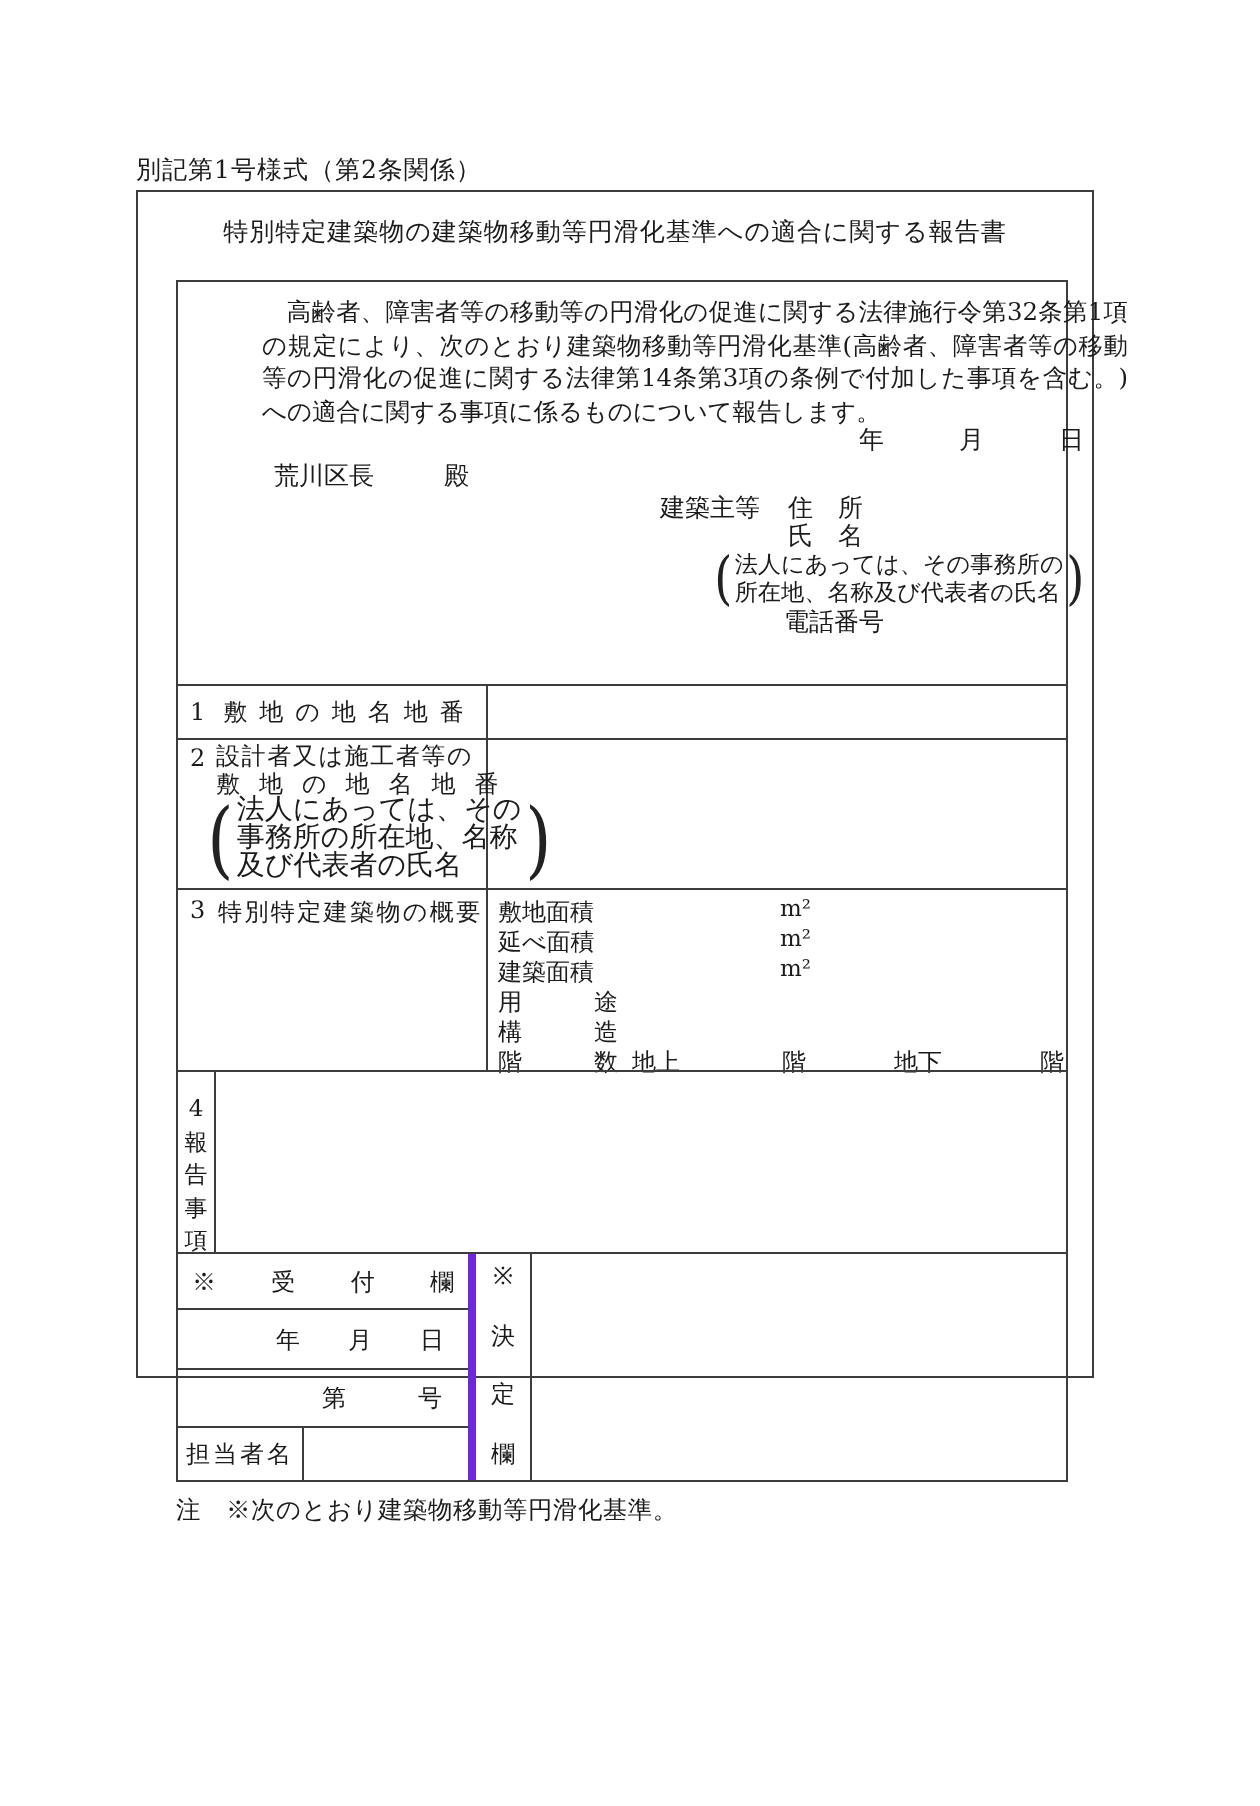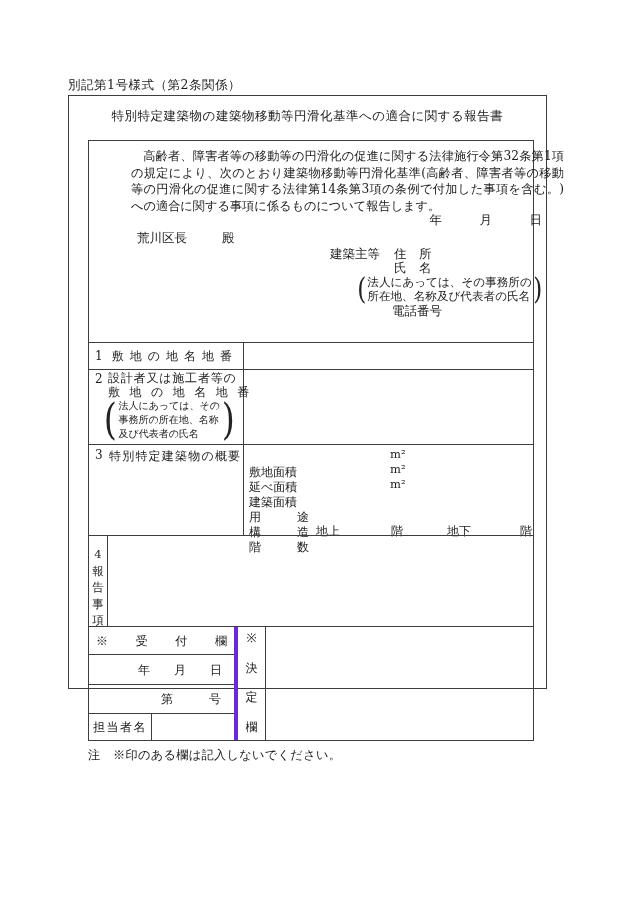--- a/index.html
+++ b/index.html
@@ -35,30 +35,30 @@
   .row1 .no{margin-left:6px;font-size:12px;}
   .row1 .lbl{margin-left:9px;font-size:12px;letter-spacing:6px;white-space:nowrap;}
 
   .row2{top:228px;height:75px;}
   .row2 .lcell{width:155px;}
   .row2 .no{position:absolute;left:6px;top:2px;font-size:12px;}
   .r2c{position:absolute;left:19px;top:1px;font-size:12px;line-height:14px;}
   .r2l1{letter-spacing:.8px;white-space:nowrap;}
   .r2l2{letter-spacing:9.5px;white-space:nowrap;}
   .corp3{display:flex;align-items:center;margin-left:-6px;}
-  .corp3 .lines{font-size:10px;line-height:13.8px;white-space:nowrap;}
+  .corp3 .lines{font-size:14px;line-height:13.8px;white-space:nowrap;}
   .corp3 .paren{font-size:42px;line-height:40px;}
 
   .row3{top:303px;height:91px;}
   .row3 .lcell{width:155px;}
   .row3 .no{position:absolute;left:6px;top:3px;font-size:12px;}
   .row3 .lbl{position:absolute;left:20px;top:3px;font-size:12px;letter-spacing:1.2px;white-space:nowrap;}
   .r3c{position:absolute;left:155px;top:3px;right:0;font-size:12px;}
   .f-line{position:relative;height:15px;}
-  .f-lab{position:absolute;left:5px;top:16px;white-space:pre;}
+  .f-lab{position:absolute;left:5px;top:0;white-space:pre;}
   .f-unit{position:absolute;left:146px;top:-1px;font-size:11.5px;}
   .fl-a1{position:absolute;left:72px;top:0;}
   .fl-u1{position:absolute;left:147px;top:0;}
   .fl-a2{position:absolute;left:203px;top:0;}
   .fl-u2{position:absolute;left:276px;top:0;}
 
   .row4{top:394px;height:91px;}
   .row4 .lcell{width:19px;padding-top:10px;text-align:center;font-size:11.5px;line-height:16.5px;}
 
   .brow{top:485px;height:114px;}
@@ -198,16 +198,16 @@
           <span>※</span>
           <span>決</span>
           <span>定</span>
           <span>欄</span>
         </div>
         <div class="bright"></div>
       </div>
 
     </div>
 
-    <div class="note">注　※印のある欄は記入しないでください。</div>
+    <div class="note">注　※次のとおり建築物移動等円滑化基準。</div>
   </div>
 
 </div>
 
 </body></html>

